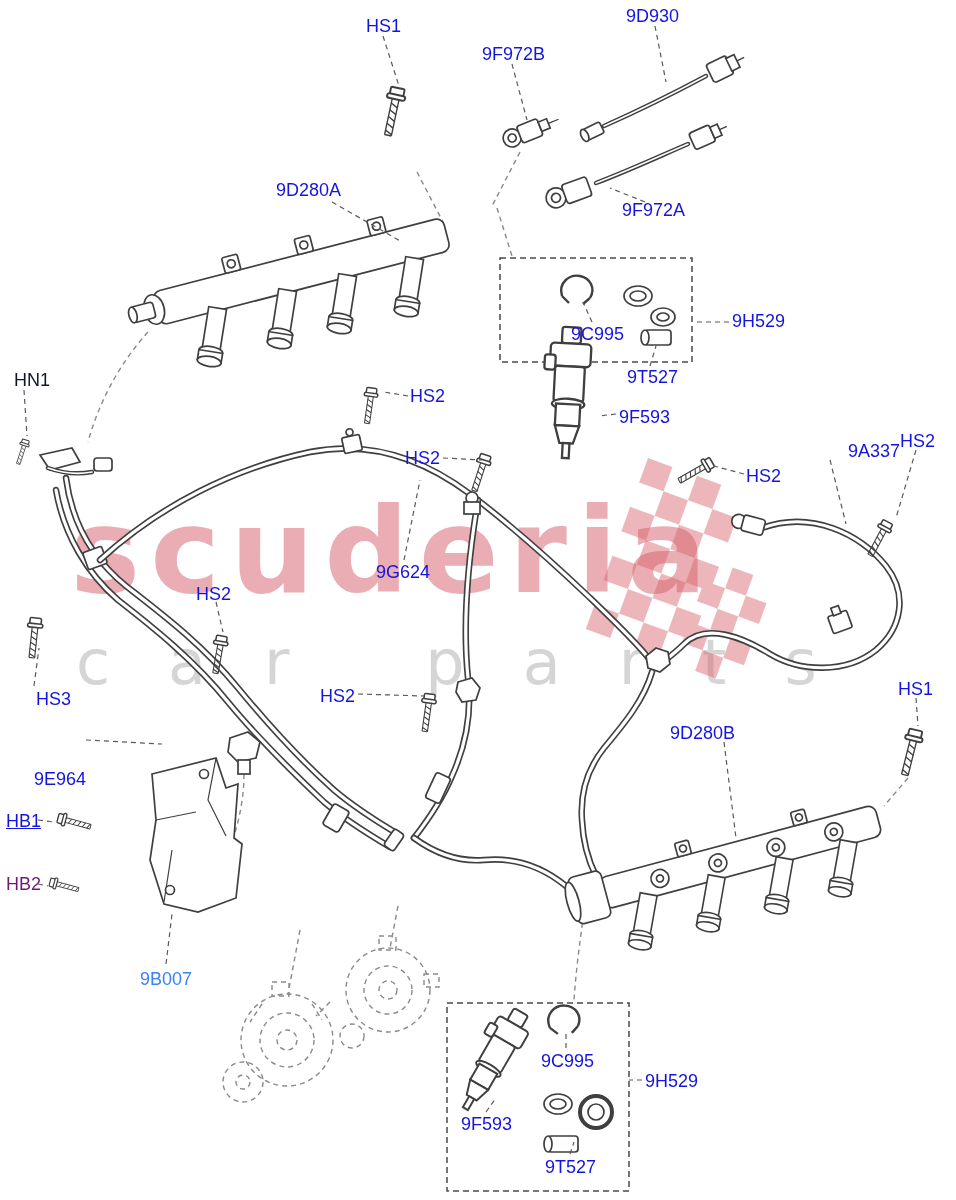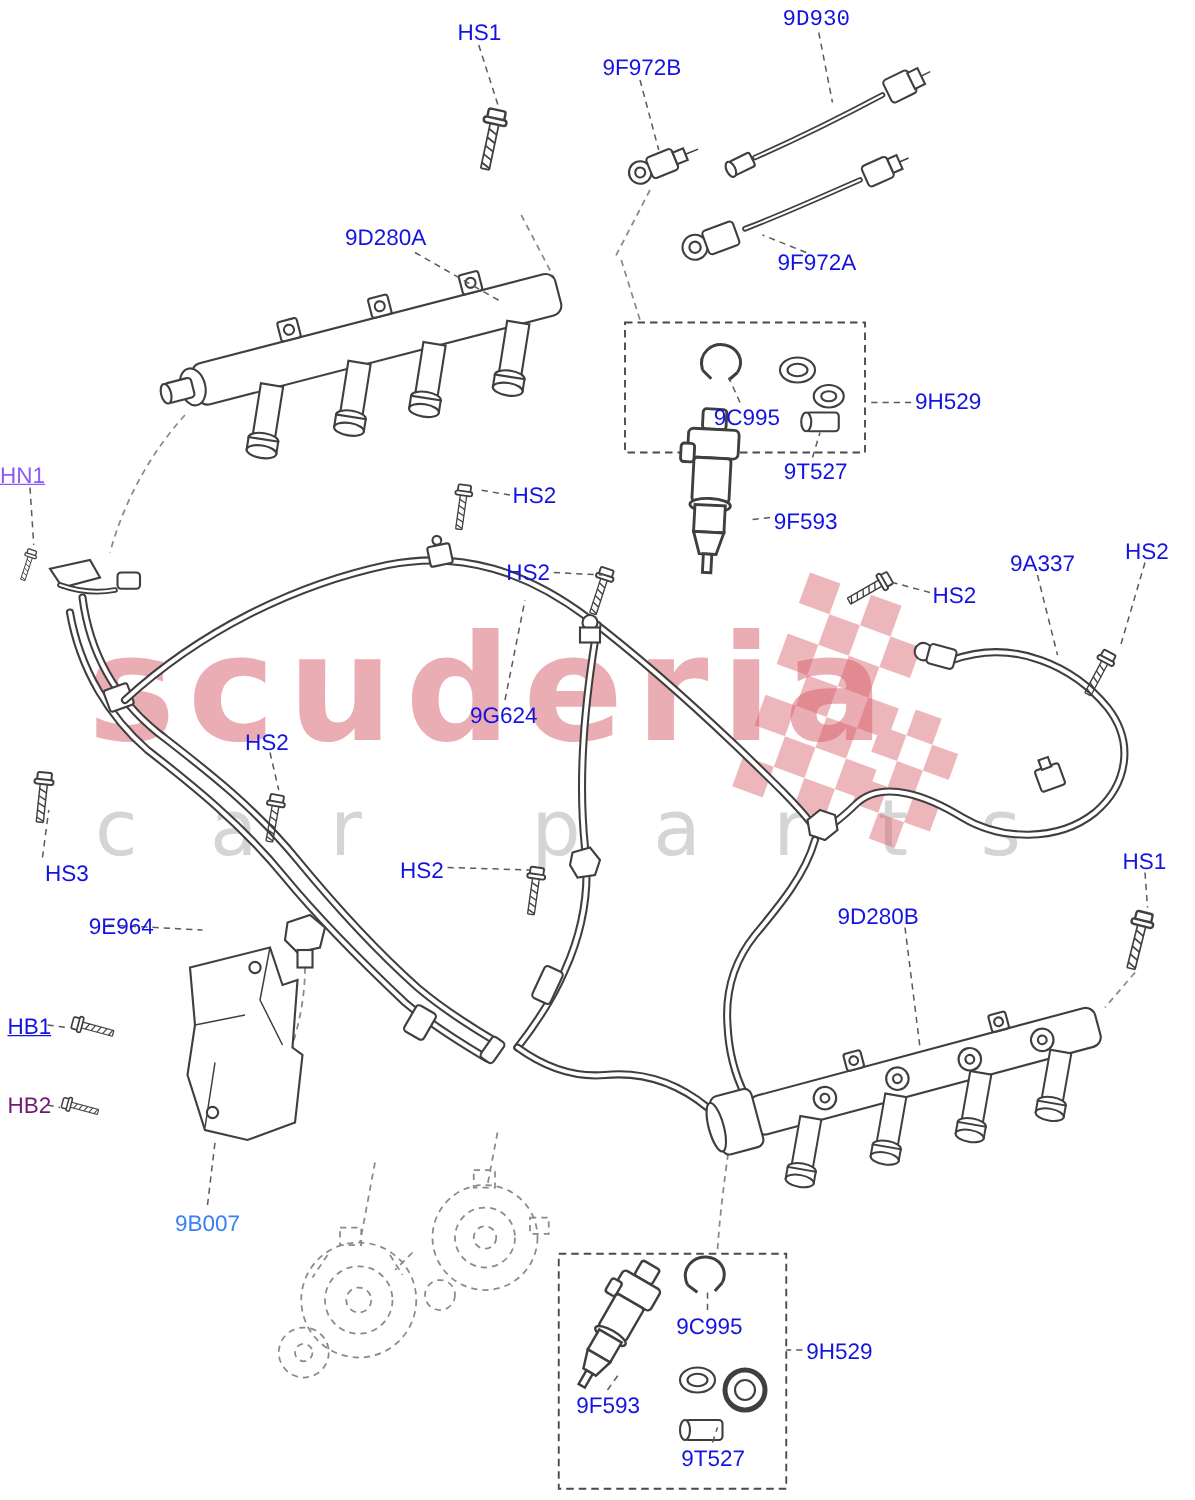--- a/index.html
+++ b/index.html
@@ -359,39 +359,39 @@
       <path d="M566,1048 L566,1032"></path>
       <path d="M642,1080 L629,1080"></path>
       <path d="M486,1112 L496,1098"></path>
       <path d="M570,1154 L574,1142"></path>
     </g>
   </svg>
 
   <div class="labels-layer">
       <a class="part-label" style="left: 366px; top: 16px; color: rgb(20, 20, 224);">HS1</a>
       <a class="part-label" style="left: 482px; top: 44px; color: rgb(20, 20, 224);">9F972B</a>
-      <a class="part-label" style="left: 626px; top: 6px; color: rgb(20, 20, 224); font-family: Liberation Mono, monospace;">9D930</a>
+      <a class="part-label" style="left: 626px; top: 6px; color: rgb(20, 20, 224);">9D930</a>
       <a class="part-label" style="left: 276px; top: 180px; color: rgb(20, 20, 224);">9D280A</a>
       <a class="part-label" style="left: 622px; top: 200px; color: rgb(20, 20, 224);">9F972A</a>
       <a class="part-label" style="left: 732px; top: 311px; color: rgb(20, 20, 224);">9H529</a>
       <a class="part-label" style="left: 571px; top: 324px; color: rgb(20, 20, 224);">9C995</a>
       <a class="part-label" style="left: 627px; top: 367px; color: rgb(20, 20, 224);">9T527</a>
-      <a class="part-label" style="left: 0; top: 370px; color: #8b5cf6; text-decoration: underline;">HN1</a>
+      <a class="part-label" style="left: 14px; top: 370px; color: #0f172a;">HN1</a>
       <a class="part-label" style="left: 410px; top: 386px; color: rgb(20, 20, 224);">HS2</a>
       <a class="part-label" style="left: 619px; top: 407px; color: rgb(20, 20, 224);">9F593</a>
       <a class="part-label" style="left: 405px; top: 448px; color: rgb(20, 20, 224);">HS2</a>
-      <a class="part-label" style="left: 808px; top: 441px; color: rgb(20, 20, 224);">9A337</a>
+      <a class="part-label" style="left: 848px; top: 441px; color: rgb(20, 20, 224);">9A337</a>
       <a class="part-label" style="left: 900px; top: 431px; color: rgb(20, 20, 224);">HS2</a>
       <a class="part-label" style="left: 746px; top: 466px; color: rgb(20, 20, 224);">HS2</a>
       <a class="part-label" style="left: 376px; top: 562px; color: rgb(20, 20, 224);">9G624</a>
       <a class="part-label" style="left: 196px; top: 584px; color: rgb(20, 20, 224);">HS2</a>
       <a class="part-label" style="left: 36px; top: 689px; color: rgb(20, 20, 224);">HS3</a>
       <a class="part-label" style="left: 320px; top: 686px; color: rgb(20, 20, 224);">HS2</a>
       <a class="part-label" style="left: 898px; top: 679px; color: rgb(20, 20, 224);">HS1</a>
-      <a class="part-label" style="left: 34px; top: 731px; color: rgb(20, 20, 224); margin-left: 37px;">9E964</a>
+      <a class="part-label" style="left: 34px; top: 769px; color: rgb(20, 20, 224);">9E964</a>
       <a class="part-label" style="left: 670px; top: 723px; color: rgb(20, 20, 224);">9D280B</a>
       <a class="part-label" style="left: 6px; top: 811px; color: rgb(20, 20, 224); text-decoration: underline;">HB1</a>
       <a class="part-label" style="left: 6px; top: 874px; color: #701a75;">HB2</a>
       <a class="part-label" style="left: 140px; top: 969px; color: #3b82f6;">9B007</a>
       <a class="part-label" style="left: 541px; top: 1051px; color: rgb(20, 20, 224);">9C995</a>
       <a class="part-label" style="left: 645px; top: 1071px; color: rgb(20, 20, 224);">9H529</a>
       <a class="part-label" style="left: 461px; top: 1114px; color: rgb(20, 20, 224);">9F593</a>
       <a class="part-label" style="left: 545px; top: 1157px; color: rgb(20, 20, 224);">9T527</a>
     </div>
 

